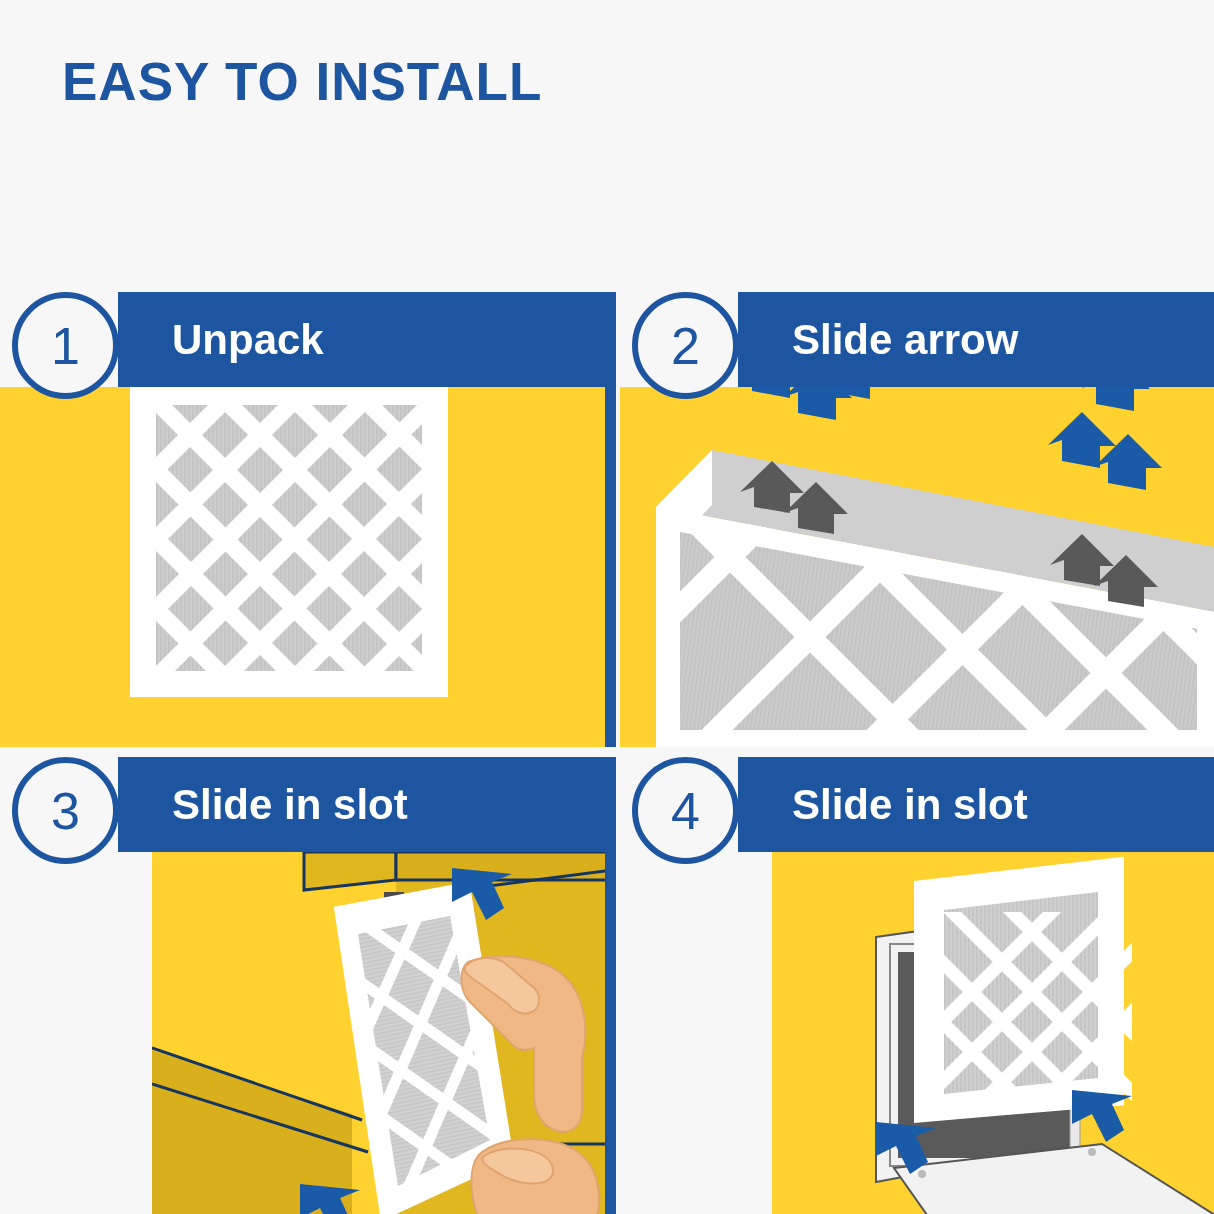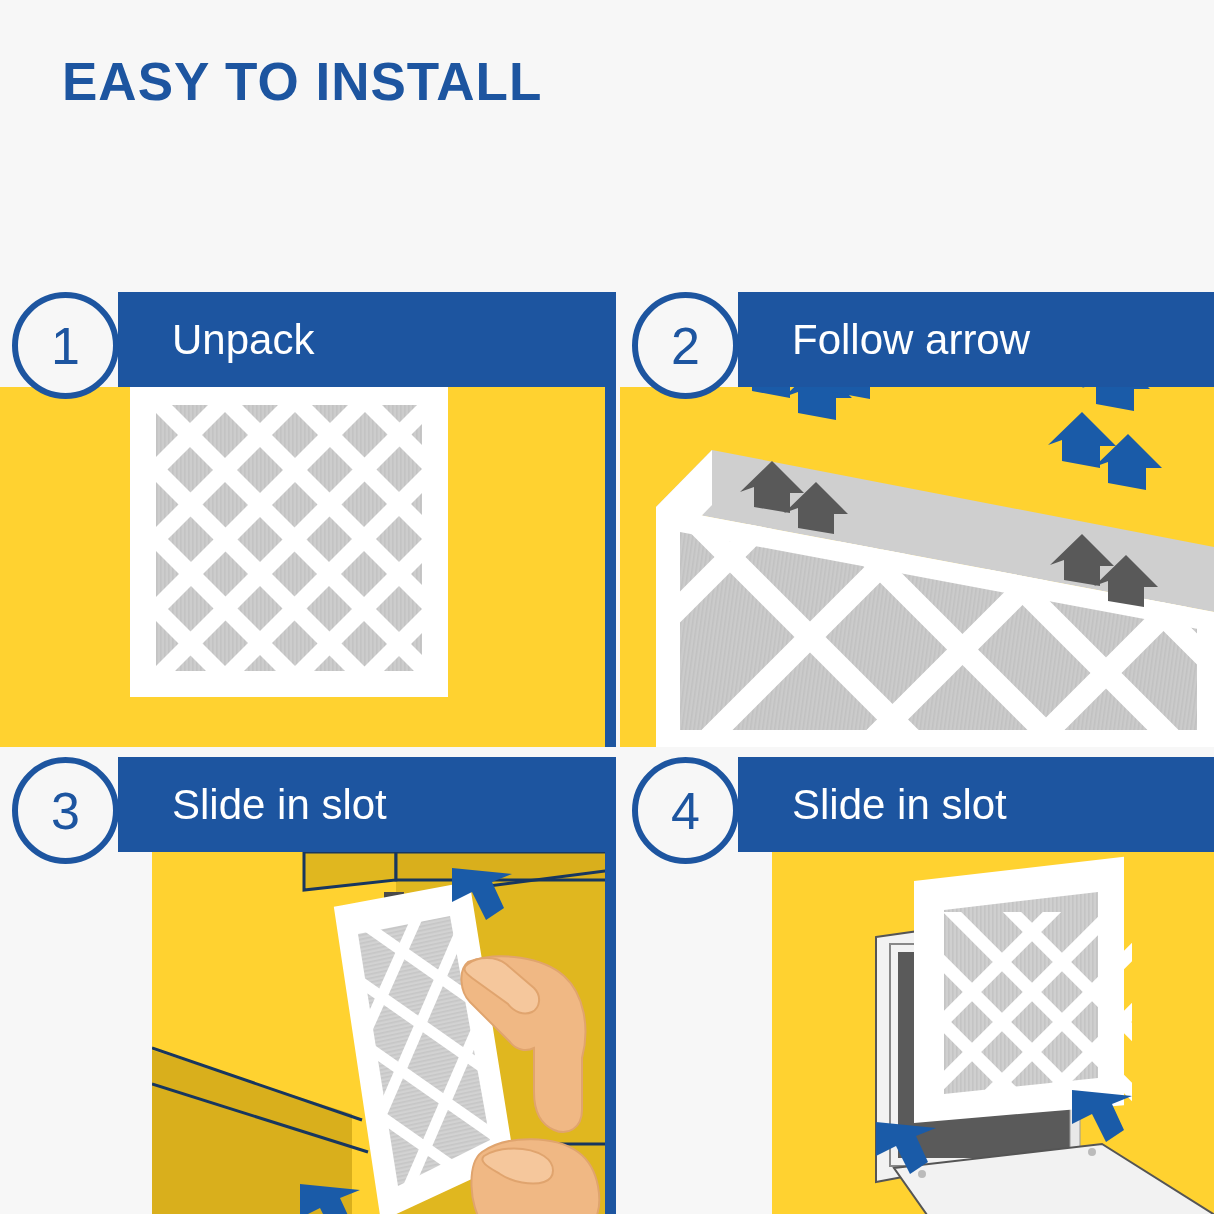--- a/index.html
+++ b/index.html
@@ -36,21 +36,21 @@
     right:0; height:95px;
     background:#1D55A0;
   }
   .p2 .hdr,.p4 .hdr{left:118px;}
   .hdr-label{
     position:absolute;
     left:54px; top:50%;
     transform:translateY(-50%);
     color:#ffffff;
     font-size:42px;
-    font-weight:normal;
+    font-weight:bold;
     white-space:nowrap;
   }
 
   .badge{
     position:absolute;
     left:12px; top:0px;
     width:107px;height:107px;
     border-radius:50%;
     background:#f7f7f7;
     border:6px solid #1D55A0;
@@ -209,21 +209,21 @@
 
       <svg width="594" height="120" viewBox="0 0 594 120" style="position:absolute;left:0;top:-95px;">
         <g fill="#1A5BA8">
           <polygon points="152,62 186,29 220,63 204,63 204,85 166,78 166,57"></polygon>
           <polygon points="198,84 232,51 266,85 250,85 250,107 212,100 212,79"></polygon>
           <polygon points="462,96 496,63 530,97 514,97 514,119 476,112 476,91"></polygon>
         </g>
       </svg>
     </div>
     <div class="hdr">
-      <div class="hdr-label">Follow arrow</div>
+      <div class="hdr-label">Slide arrow</div>
     </div>
     <div class="badge">
       <span>2</span>
     </div>
   </div>
 
   <div class="panel p3">
     <div class="art">
       <svg width="460" height="370" viewBox="0 0 460 370">
         <defs>

